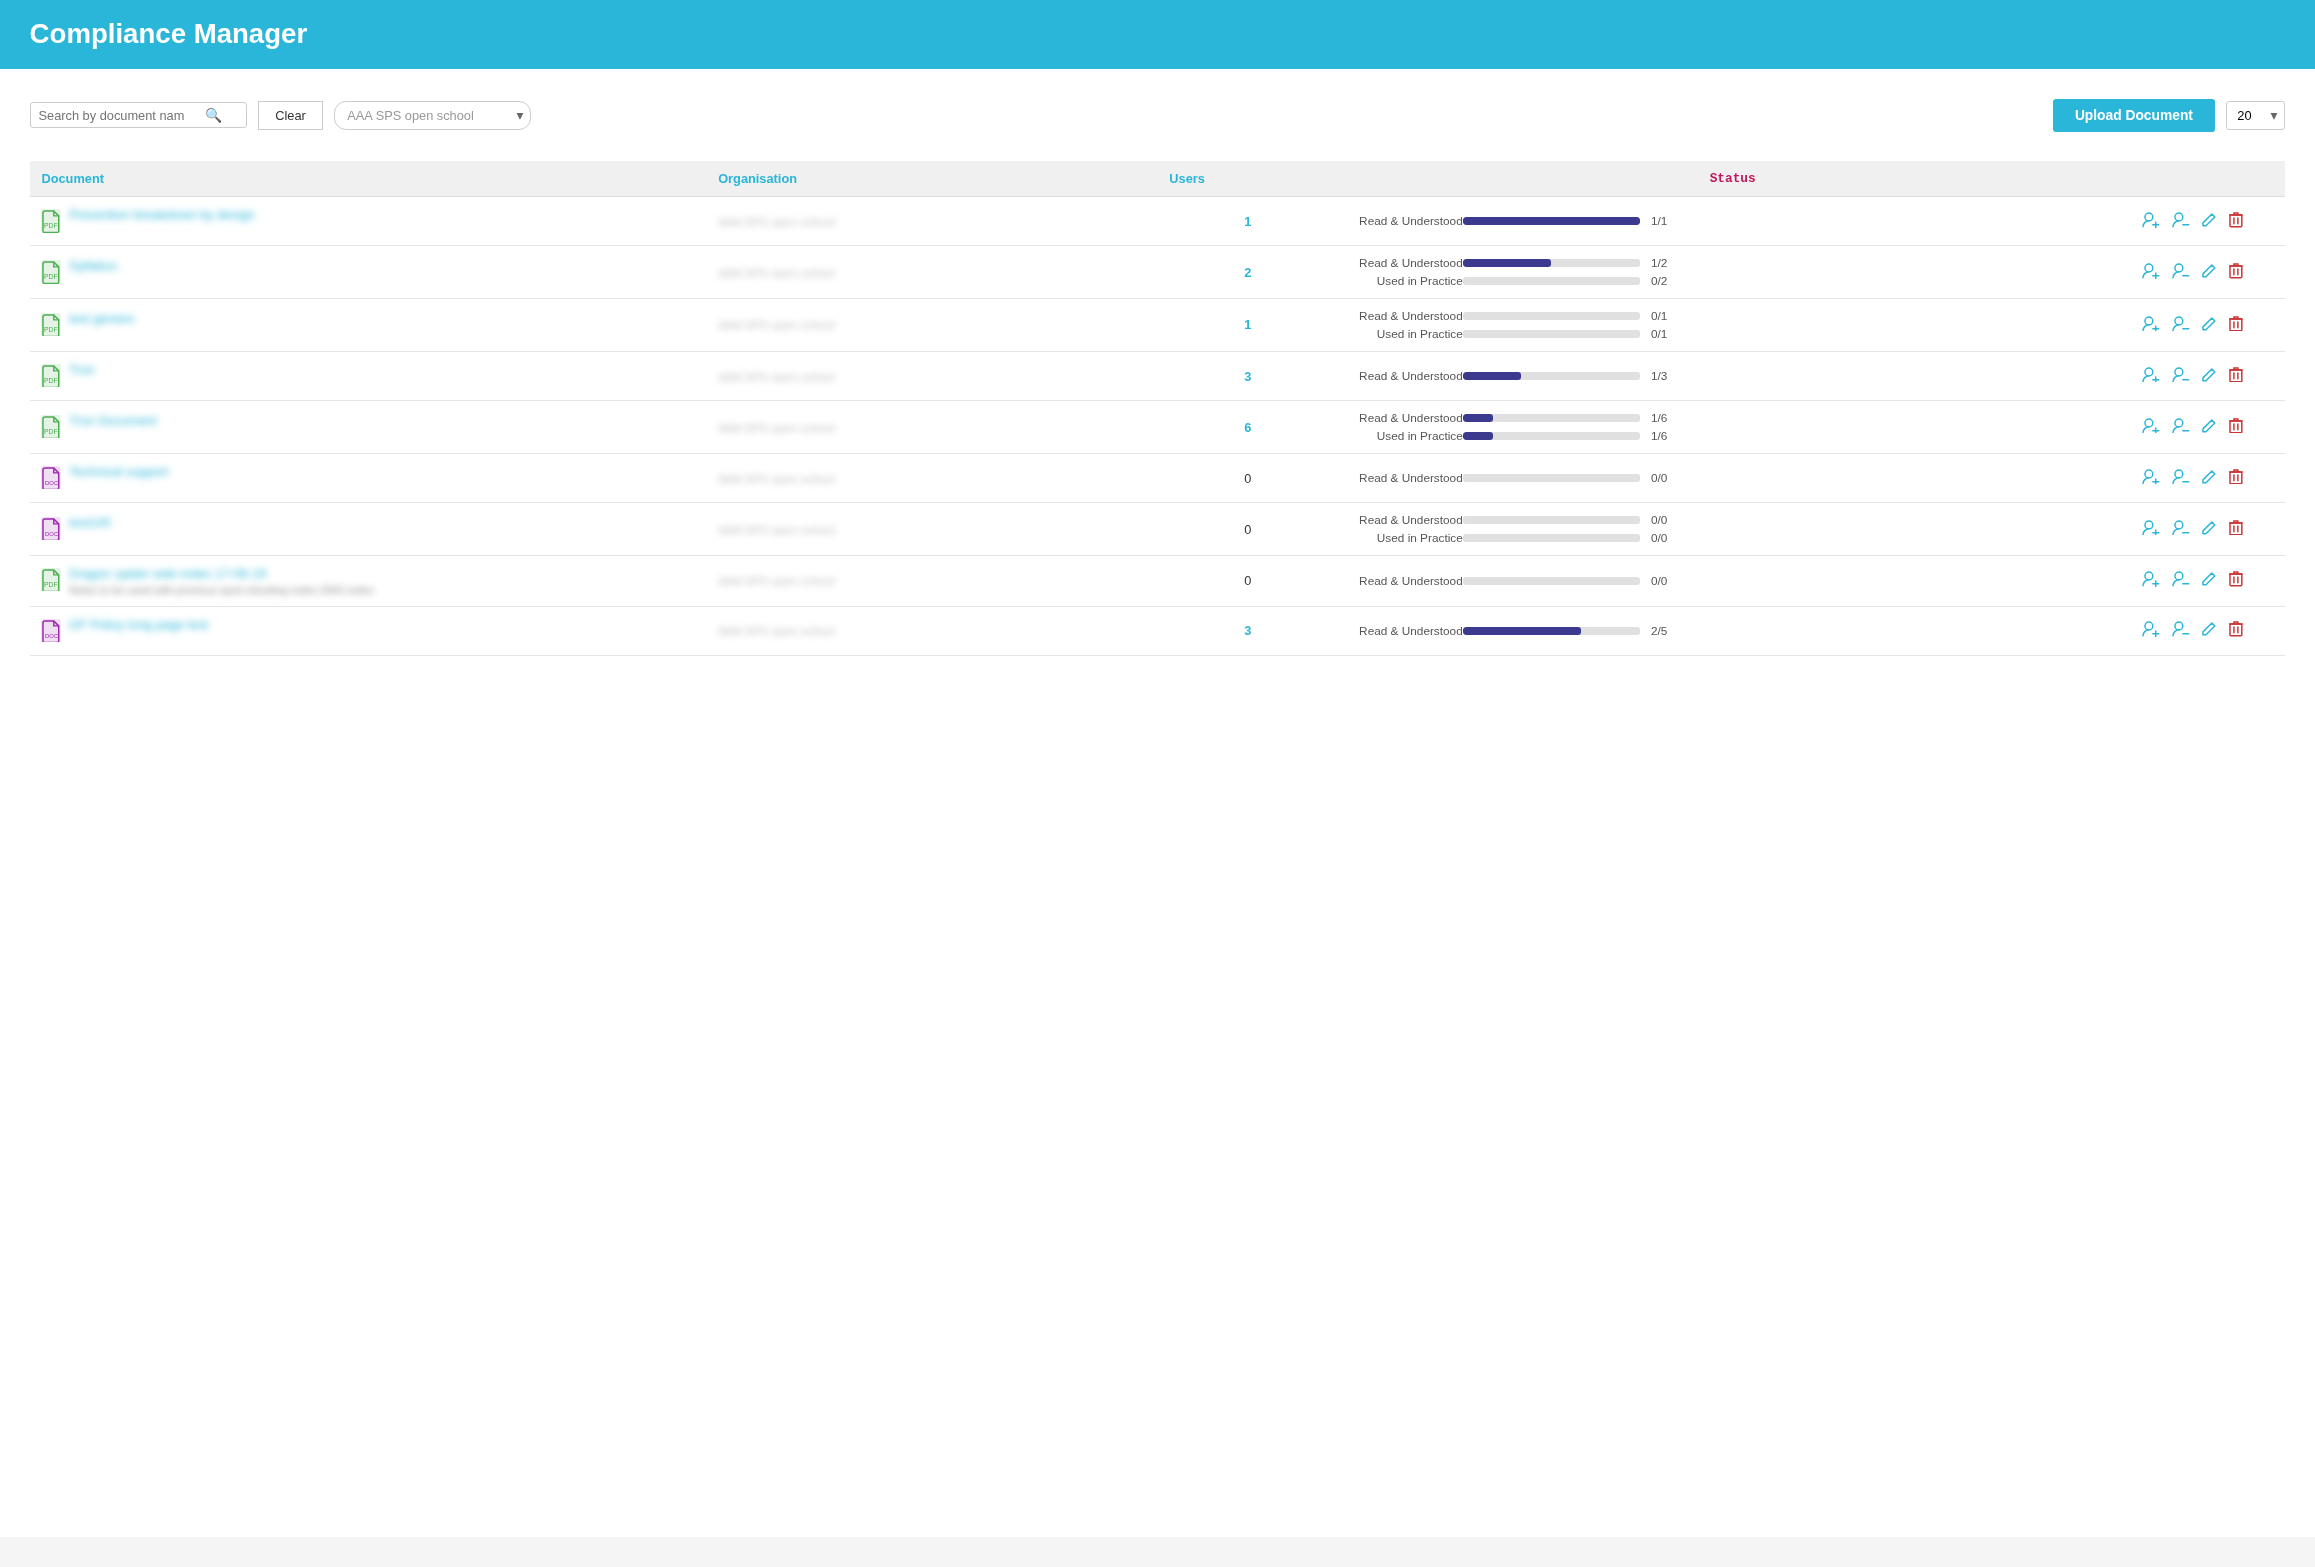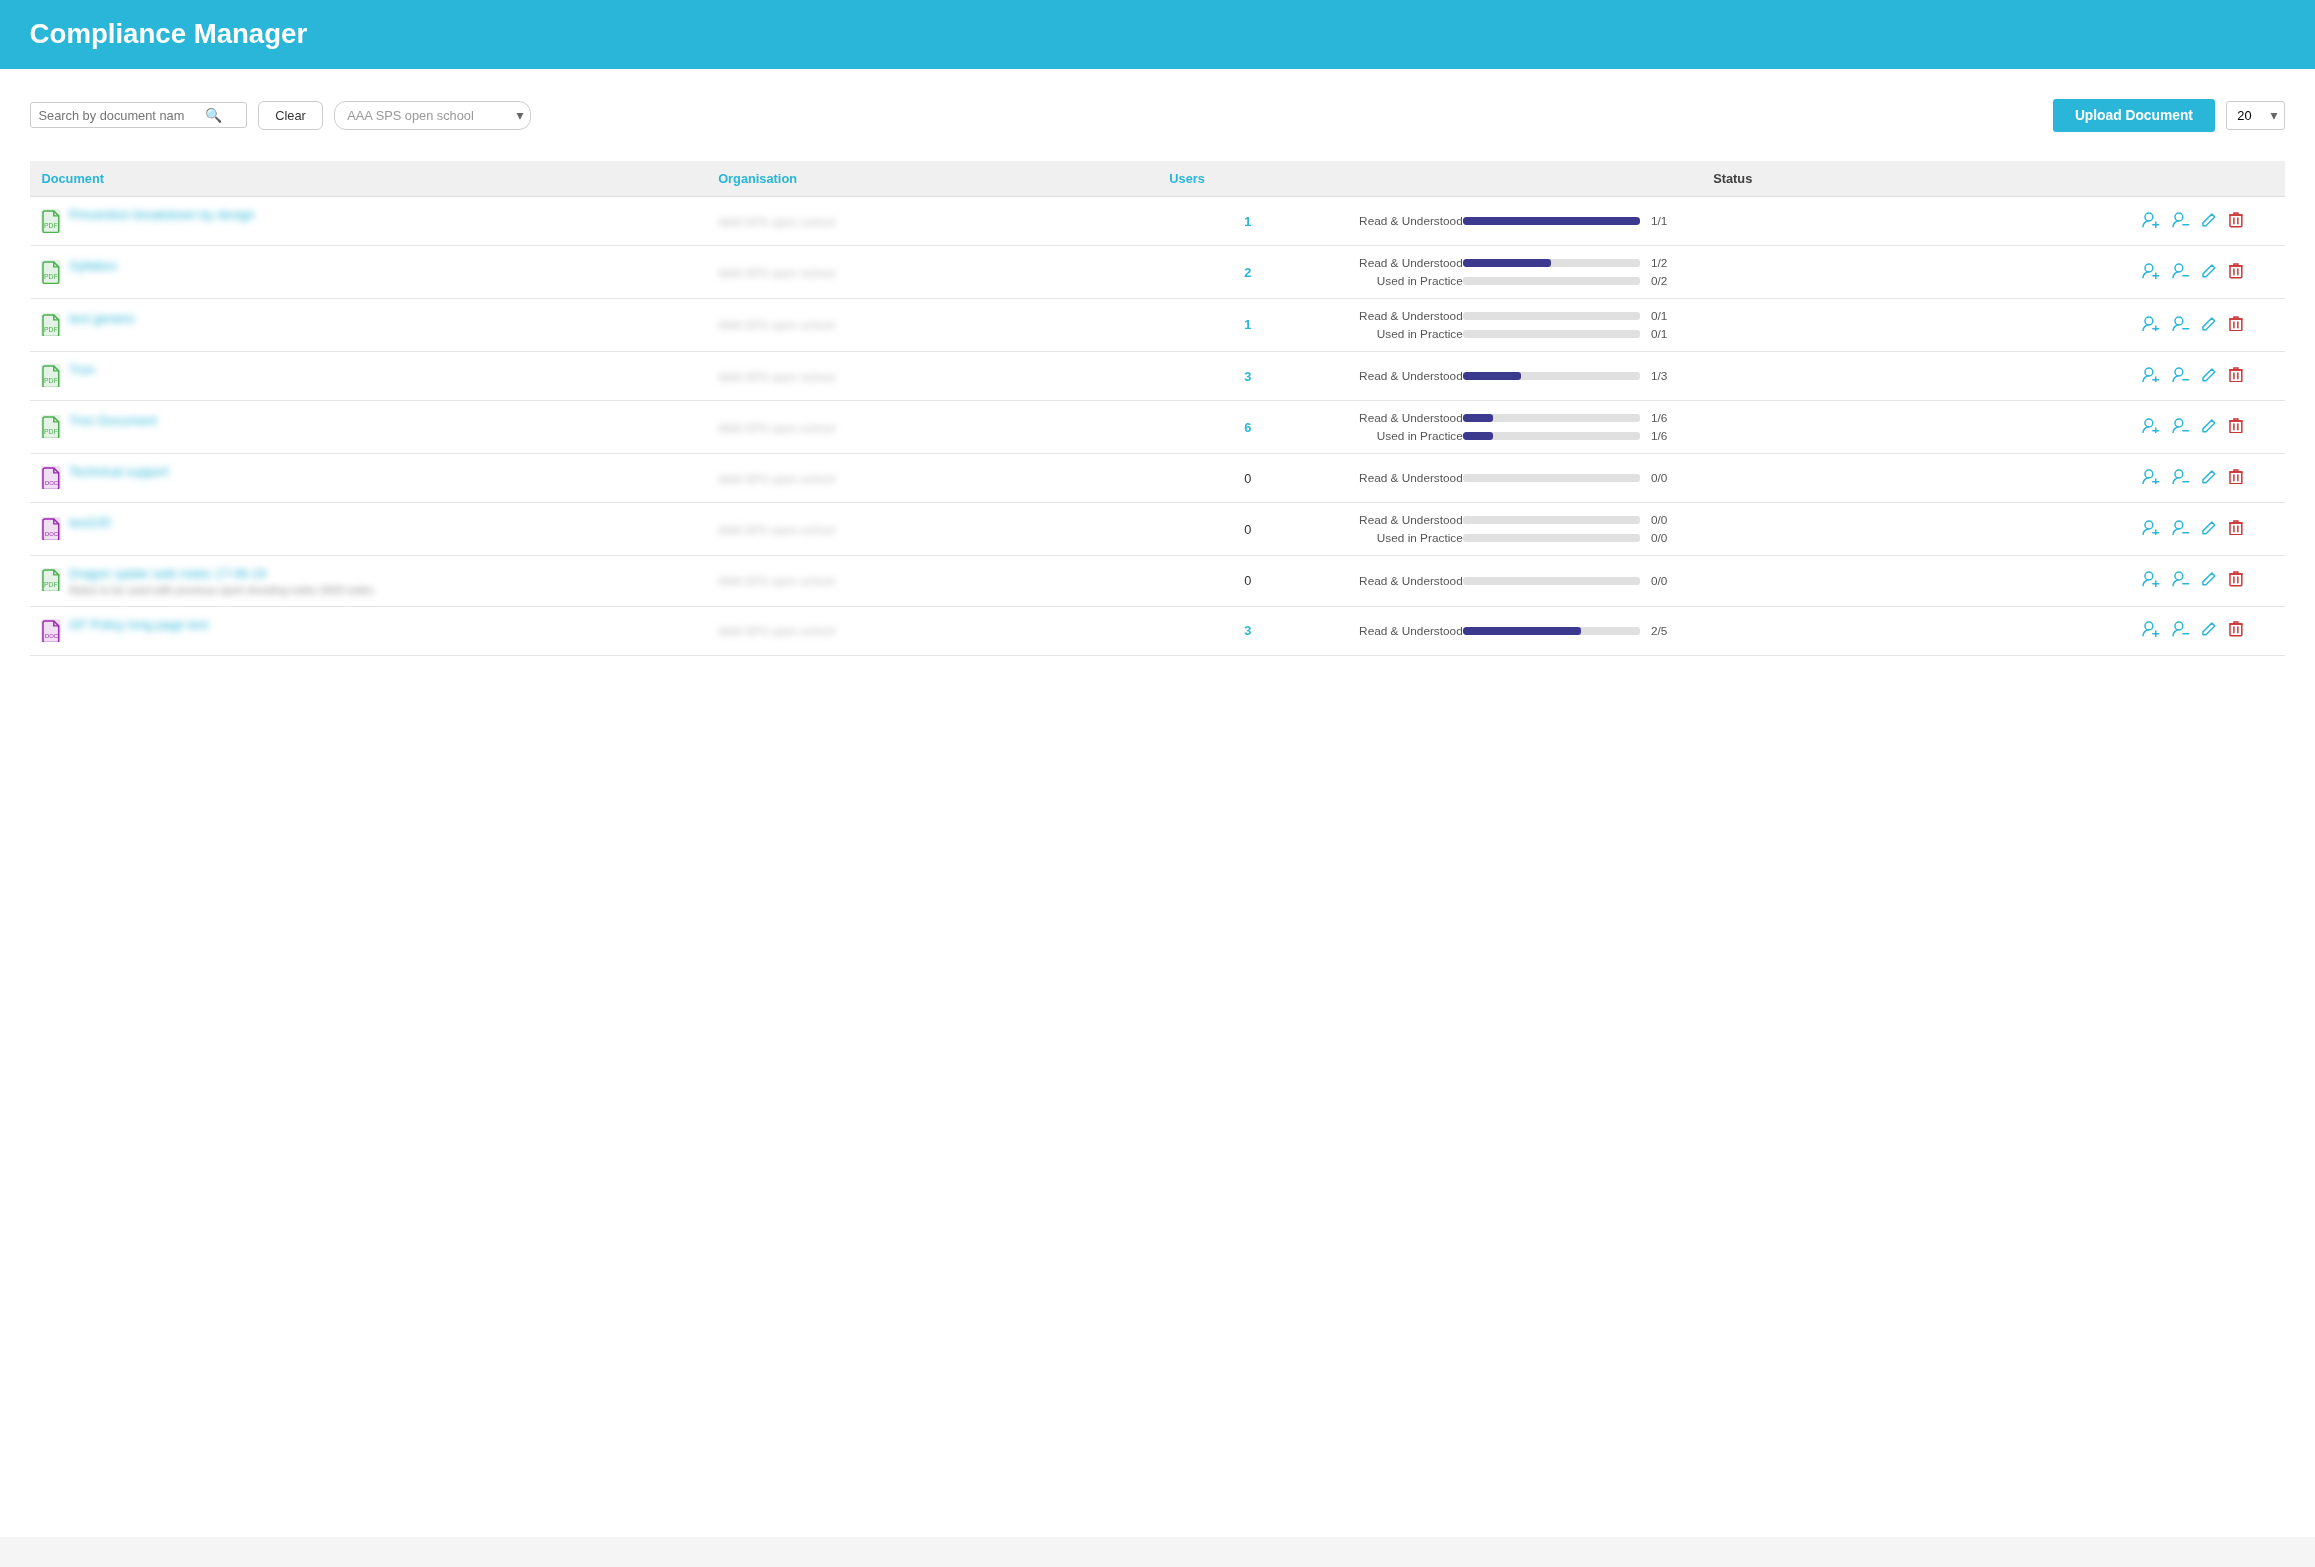--- a/index.html
+++ b/index.html
@@ -53,21 +53,21 @@
       background: none;
       border: none;
       cursor: pointer;
       color: #666;
       font-size: 13.8px;
     }
     .clear-btn {
       border: 1px solid #ccc;
       background: white;
       padding: 5.9px 15.8px;
-      border-radius: 6px;
+      border-radius: 0;
       cursor: pointer;
       font-size: 12.8px;
       color: #333;
     }
     .org-select {
       border: 1px solid #ccc;
       border-radius: 12px;
       padding: 5.9px 29.6px 5.9px 11.8px;
       font-size: 12.8px;
       color: #999;
@@ -115,21 +115,21 @@
     .data-table { width: 100%; border-collapse: collapse; }
     .data-table thead tr { background: #f0f0f0; }
     .data-table thead th {
       padding: 9.9px 11.8px;
       text-align: left;
       font-weight: bold;
       font-size: 12.8px;
       border-bottom: 1px solid #ddd;
     }
     .data-table thead th.blue { color: #29b6d8; }
-    .data-table thead th.dark { color: #404040; }
+    .data-table thead th.dark { color: #be185d; font-family: Liberation Mono, monospace; }
     .data-table tbody tr { border-bottom: 1px solid #e5e5e5; }
     .data-table tbody td { padding: 9.9px 11.8px; vertical-align: middle; font-size: 12.8px; }
 
     .doc-cell { display: flex; align-items: flex-start; gap: 7.9px; }
     .doc-name { color: #29b6d8; }
     .doc-sub { color: #888; font-size: 10.8px; margin-top: 3px; }
     .org-name { color: #bbb; font-size: 11.8px; }
     .users-count { color: #29b6d8; font-weight: bold; }
 
     

